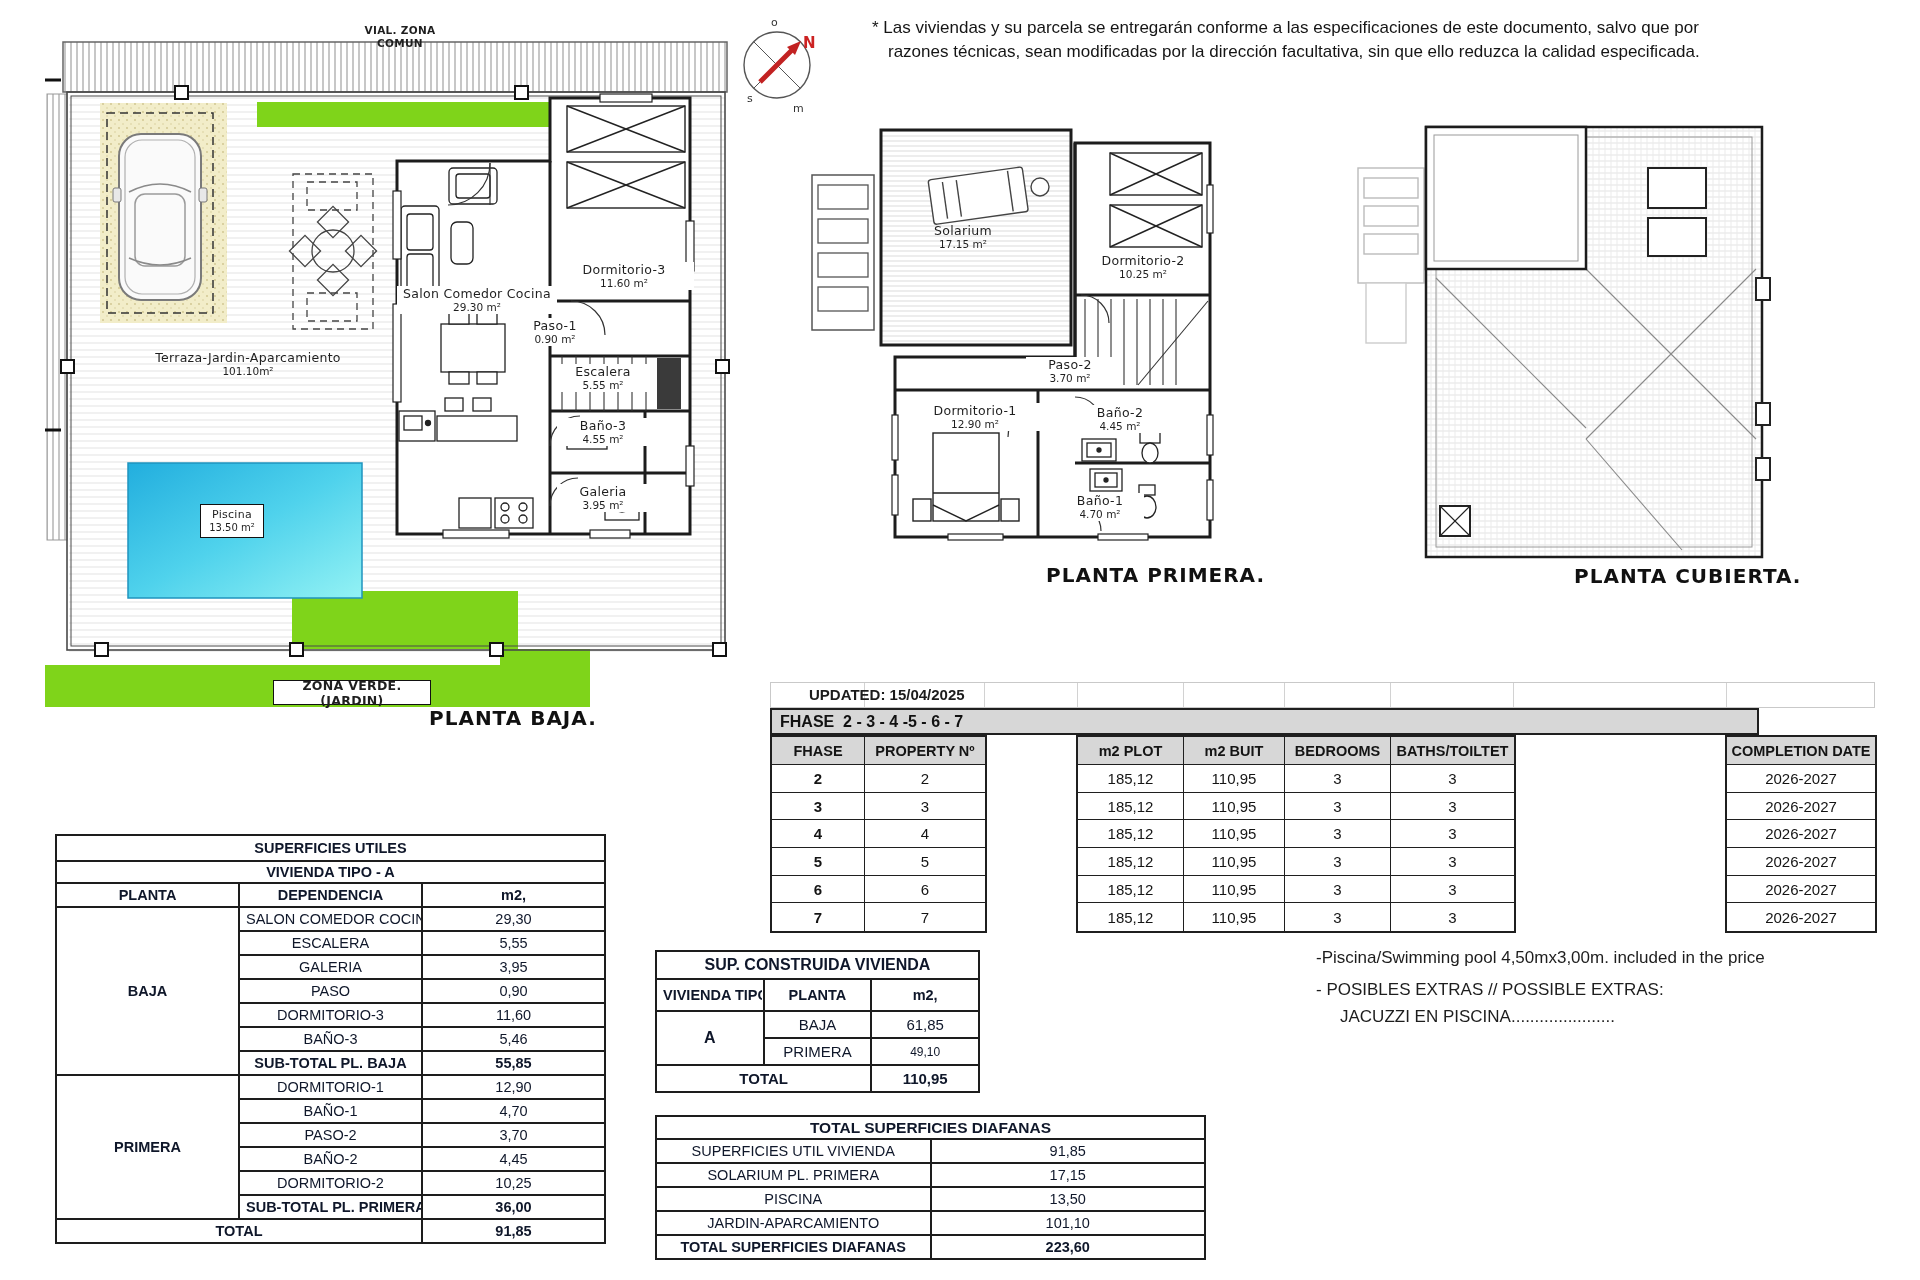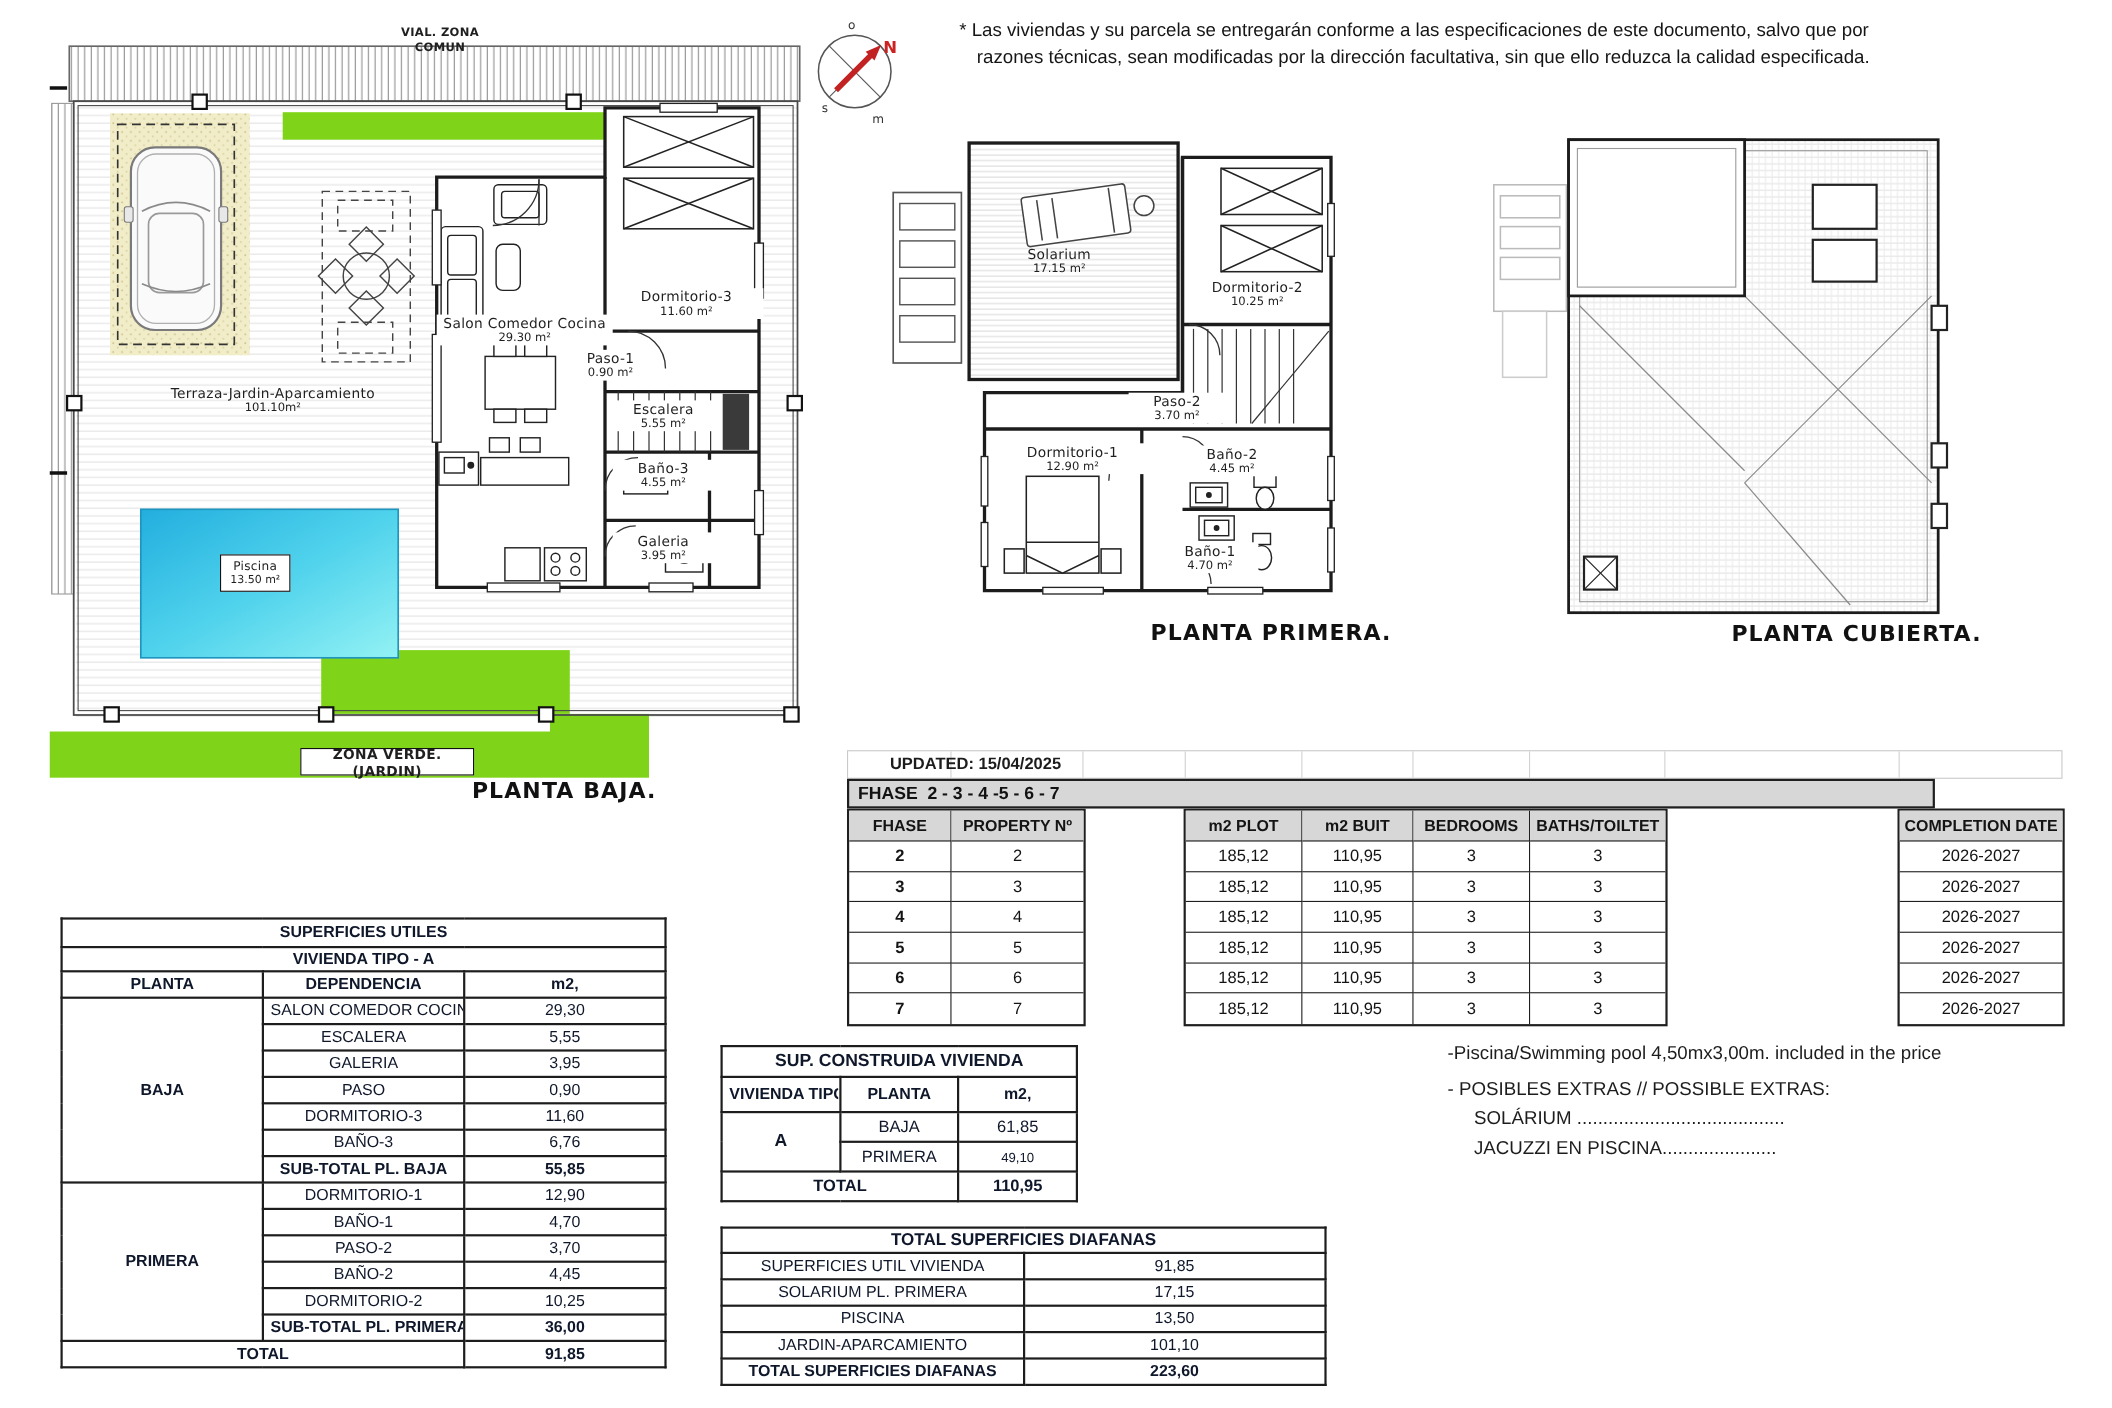--- a/index.html
+++ b/index.html
@@ -569,21 +569,21 @@
   <tr>
         <td class="tl">PASO</td>
       <td>0,90</td>
       </tr>
   <tr>
         <td class="tl">DORMITORIO-3</td>
       <td>11,60</td>
       </tr>
   <tr>
         <td class="tl">BAÑO-3</td>
-      <td>6,76</td>
+      <td>5,46</td>
       </tr>
   <tr>
         <td class="tl bold">SUB-TOTAL PL. BAJA</td>
       <td class="bold">55,85</td>
       </tr>
   <tr>
     <td rowspan="6" class="bold">PRIMERA</td>
     <td class="tl">DORMITORIO-1</td>
     <td>12,90</td>
   </tr>
@@ -664,15 +664,14 @@
   <tr>
         <td class="bold" style="height:21px;">TOTAL SUPERFICIES DIAFANAS</td>
       <td class="bold">223,60</td>
       </tr>
 </tbody>
   </table>
 
 <div class="notes">
   <div>-Piscina/Swimming pool 4,50mx3,00m. included in the price</div>
   <div class="gap">- POSIBLES EXTRAS // POSSIBLE EXTRAS:</div>
-  <div class="ind">SOLÁRIUM ........................................</div>
   <div class="ind">JACUZZI EN PISCINA......................</div>
 </div>
 
 </body></html>

